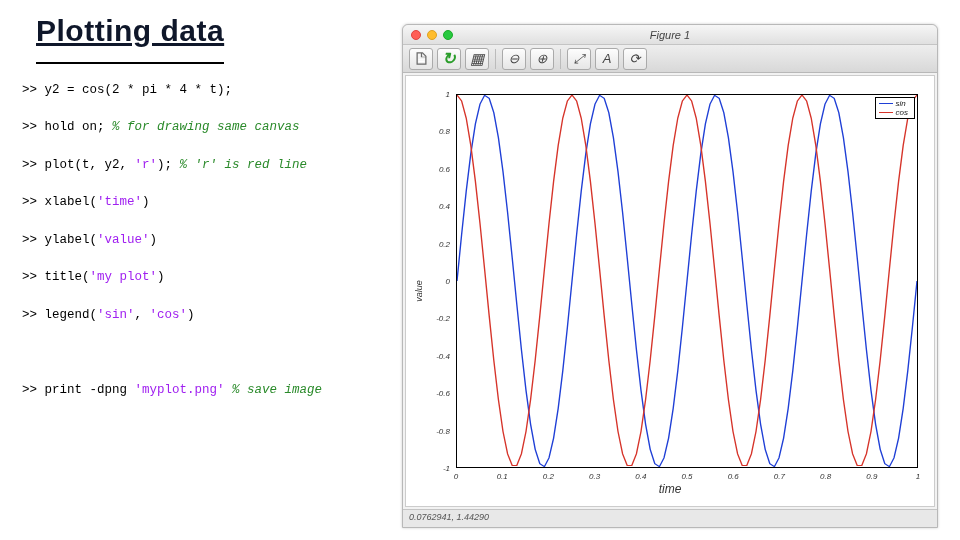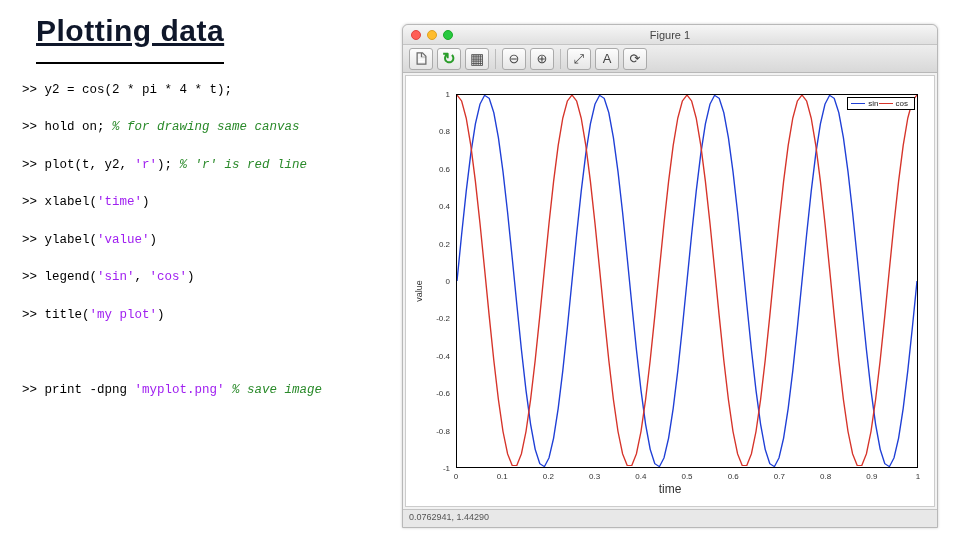--- a/index.html
+++ b/index.html
@@ -44,20 +44,21 @@
     left: 402px;
     top: 24px;
     width: 536px;
     height: 504px;
     background: #f2f2f2;
     border: 1px solid #b8b8b8;
     border-radius: 6px 6px 0 0;
     box-shadow: 0 0 3px rgba(0,0,0,0.2);
     display: flex;
     flex-direction: column;
+    font-style: italic;
   }
   .titlebar {
     height: 20px;
     background: linear-gradient(#f6f6f6,#e0e0e0);
     border-bottom: 1px solid #c4c4c4;
     display: flex;
     align-items: center;
     position: relative;
     border-radius: 6px 6px 0 0;
   }
@@ -131,20 +132,21 @@
   .legend-box {
     position: absolute;
     right: 2px;
     top: 2px;
     background: #fff;
     border: 1px solid #000;
     padding: 1px 6px 1px 3px;
     font-size: 8px;
     color: #222;
     display: flex;
+    flex-direction: column;
     gap: 0px;
   }
   .legend-row { display: flex; align-items: center; gap: 3px; height: 9px;}
   .legend-line { width: 14px; height: 0; border-top: 1.5px solid; }
   .lc-blue { border-color:#1f3fd6; }
   .lc-red  { border-color:#d6342a; }
   .ticks-y {
     position: absolute;
     left: 0px; top: 18px; bottom: 38px; width: 48px;
     font-size: 8px; color:#333;
@@ -184,22 +186,22 @@
 <body>
 
 <div class="page-title">Plotting data</div>
 
 <div class="code-block">
 <div class="code-line"><span class="p">&gt;&gt; </span><span>y2 = cos(2 * pi * 4 * t);</span></div>
 <div class="code-line"><span class="p">&gt;&gt; </span><span>hold on; </span><span class="c">% for drawing same canvas</span></div>
 <div class="code-line"><span class="p">&gt;&gt; </span><span>plot(t, y2, </span><span class="s">'r'</span><span>); </span><span class="c">% 'r' is red line</span></div>
 <div class="code-line"><span class="p">&gt;&gt; </span><span>xlabel(</span><span class="s">'time'</span><span>)</span></div>
 <div class="code-line"><span class="p">&gt;&gt; </span><span>ylabel(</span><span class="s">'value'</span><span>)</span></div>
+<div class="code-line"><span class="p">&gt;&gt; </span><span>title(</span><span class="s">'my plot'</span><span>)</span></div>
 <div class="code-line"><span class="p">&gt;&gt; </span><span>legend(</span><span class="s">'sin'</span><span>, </span><span class="s">'cos'</span><span>)</span></div>
-<div class="code-line"><span class="p">&gt;&gt; </span><span>title(</span><span class="s">'my plot'</span><span>)</span></div>
 <div class="spacer"></div>
 <div class="code-line"><span class="p">&gt;&gt; </span><span>print -dpng </span><span class="s">'myplot.png'</span><span> </span><span class="c">% save image</span></div>
 </div>
 
 <div class="fig-window">
   <div class="titlebar">
     <div class="traffic-lights">
       <div class="tl red"></div>
       <div class="tl yel"></div>
       <div class="tl grn"></div>

